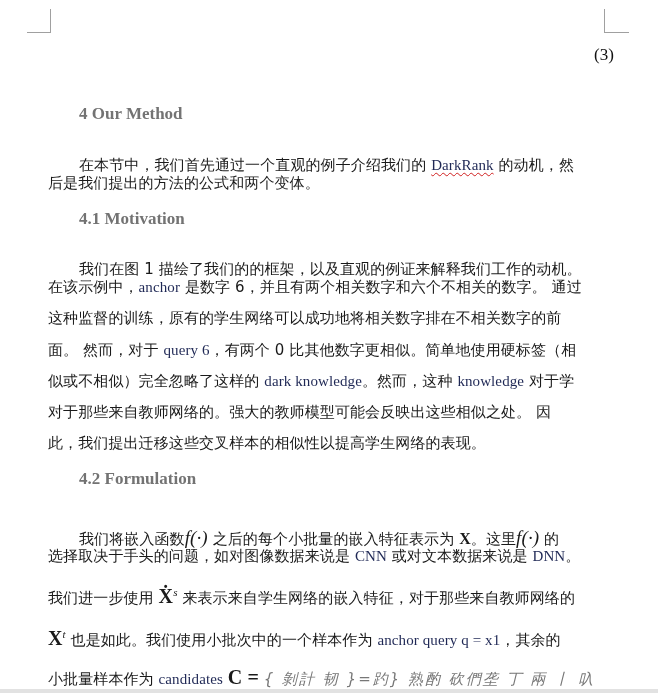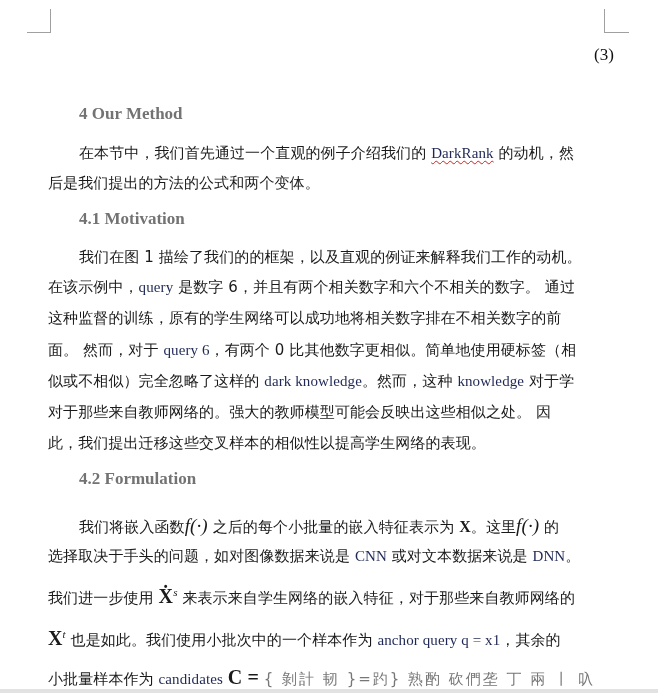--- a/index.html
+++ b/index.html
@@ -14,27 +14,27 @@
 
     .eq-row { position: absolute; left: 0; top: 44px; width: 658px; height: 32px; }
     .eq { position: absolute; left: 116px; top: 0; font-family: "Liberation Serif", serif; font-size: 19px; color: #111; white-space: nowrap; }
     .eq .it { font-style: italic; }
     .eq .bf { font-weight: bold; }
     .eq sub { font-size: 12px; font-style: normal; vertical-align: -4px; }
     .eq-num { position: absolute; left: 594px; top: 1px; font-family: "Liberation Serif", serif; font-size: 17px; }
 
     .h { position: absolute; left: 79px; font-family: "Liberation Serif", serif; font-weight: bold; font-size: 17px; color: #737373; white-space: nowrap; }
     .line { position: absolute; left: 48px; font-size: 15px; line-height: 20px; white-space: nowrap; letter-spacing: 0.1px; color: #1a1a1a; }
-    .line.indent { left: 79px; }
+    .line.indent { left: 79px; margin-top: 12px; }
     .en { font-family: "Liberation Serif", serif; font-size: 15px; color: #1f2855; }
     .squiggle { text-decoration: underline wavy #d02020; text-decoration-thickness: 1px; text-underline-offset: 2px; }
     .m-it { font-family: "Liberation Serif", serif; font-style: italic; font-size: 19px; }
     .m-bf { font-family: "Liberation Serif", serif; font-weight: bold; font-size: 20px; }
     .m-sup { font-family: "Liberation Serif", serif; font-style: italic; font-size: 11px; vertical-align: 7px; }
-    .cut { color: #777; letter-spacing: 2px; }
+    .cut { color: #777; letter-spacing: 2px; font-style: italic; }
     .bottom-bar { position: absolute; left: 0; top: 689px; width: 658px; height: 4px; background: #e2e2e2; }
   </style>
 </head>
 <body>
 
 <div class="corner corner-tl"></div>
 <div class="corner corner-tr"></div>
 
 <div class="eq-row">
   <div class="eq-num">(3)</div>
@@ -46,21 +46,21 @@
 </div>
 <div class="line" style="top:173px">
   <span>后是我们提出的方法的公式和两个变体。</span>
 </div>
 
 <div class="h" style="top:209px">4.1 Motivation</div>
 <div class="line indent" style="top:247px">
   <span>我们在图 1 描绘了我们的的框架，以及直观的例证来解释我们工作的动机。</span>
 </div>
 <div class="line" style="top:277px">
-  <span>在该示例中，</span><span class="en">query</span><span> 是数字 6，并且有两个相关数字和六个不相关的数字。 通过</span>
+  <span>在该示例中，</span><span class="en">anchor</span><span> 是数字 6，并且有两个相关数字和六个不相关的数字。 通过</span>
 </div>
 <div class="line" style="top:308px">
   <span>这种监督的训练，原有的学生网络可以成功地将相关数字排在不相关数字的前</span>
 </div>
 <div class="line" style="top:340px">
   <span>面。 然而，对于 </span><span class="en">query 6</span><span>，有两个 0 比其他数字更相似。简单地使用硬标签（相</span>
 </div>
 <div class="line" style="top:371px">
   <span>似或不相似）完全忽略了这样的 </span><span class="en">dark knowledge</span><span>。然而，这种 </span><span class="en">knowledge</span><span> 对于学</span>
 </div>

